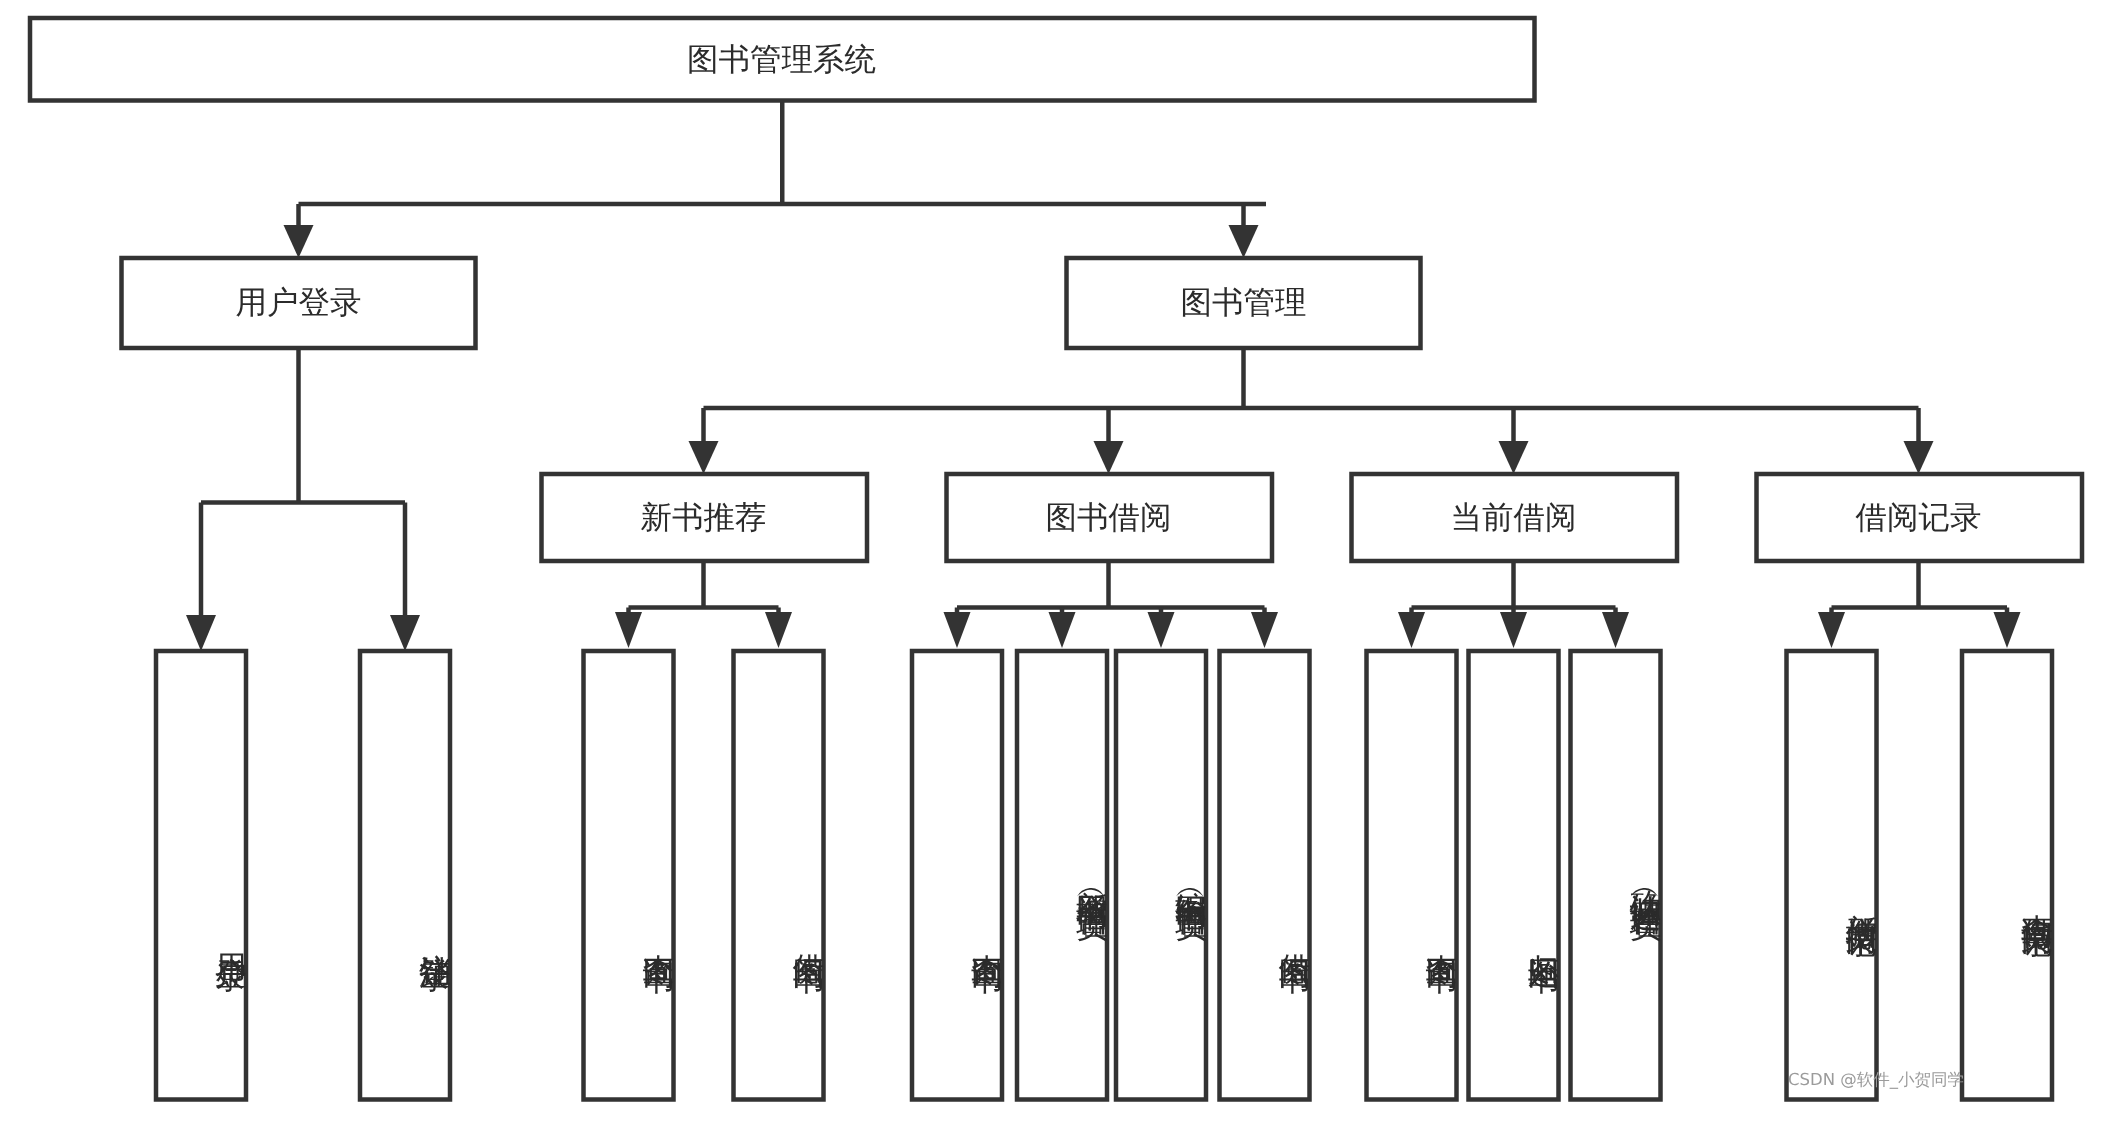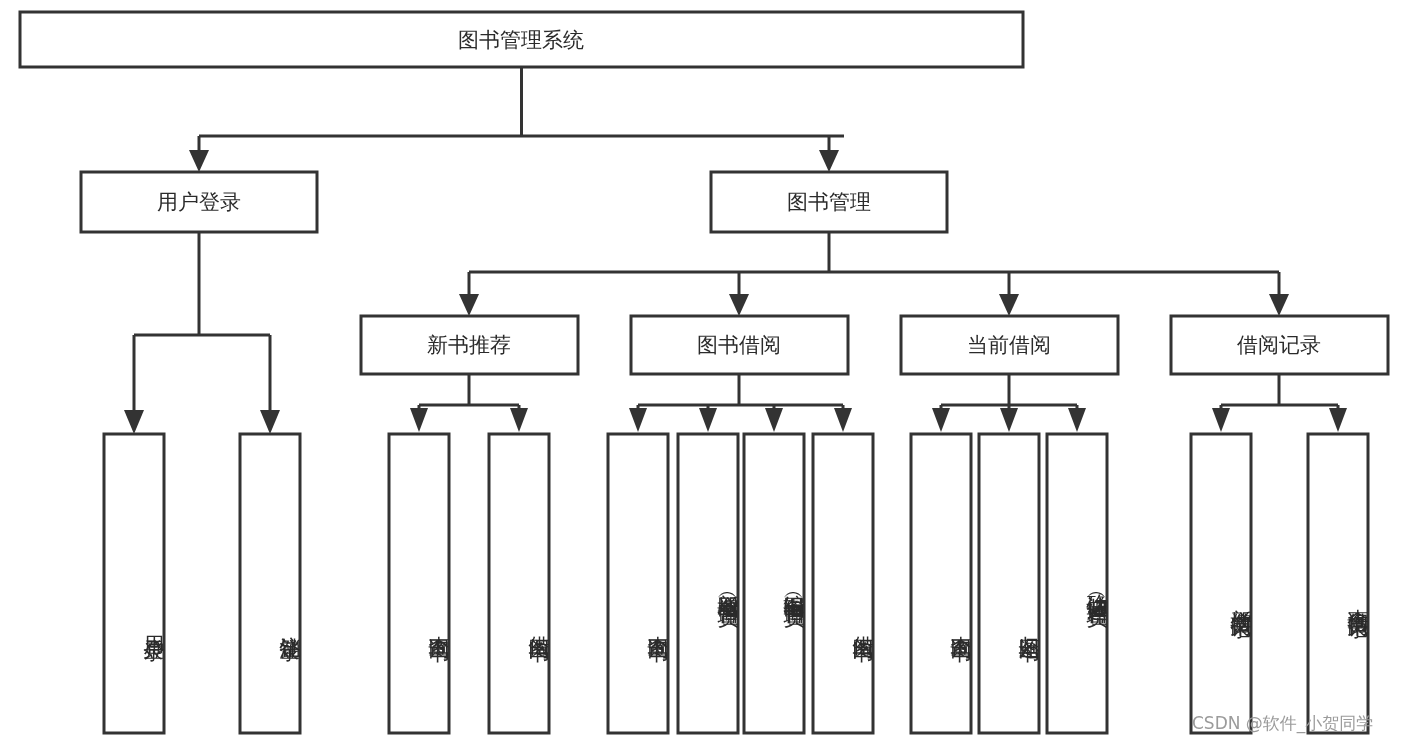--- a/index.html
+++ b/index.html
@@ -61,21 +61,21 @@
     display: flex;
     align-items: flex-start;
     justify-content: center;
     pointer-events: none;
   }
   .watermark {
     position: absolute;
     left: 1192px;
     top: 712px;
     font-family: "DejaVu Sans", "Liberation Sans", sans-serif;
-    font-size: 17px;
+    font-size: 11px;
     color: #9b9b9b;
     white-space: nowrap;
   }
 </style>
 </head>
 <body>
 
 <div id="diagram-root">
 
   <svg class="flow" viewBox="0 0 1405 747">

